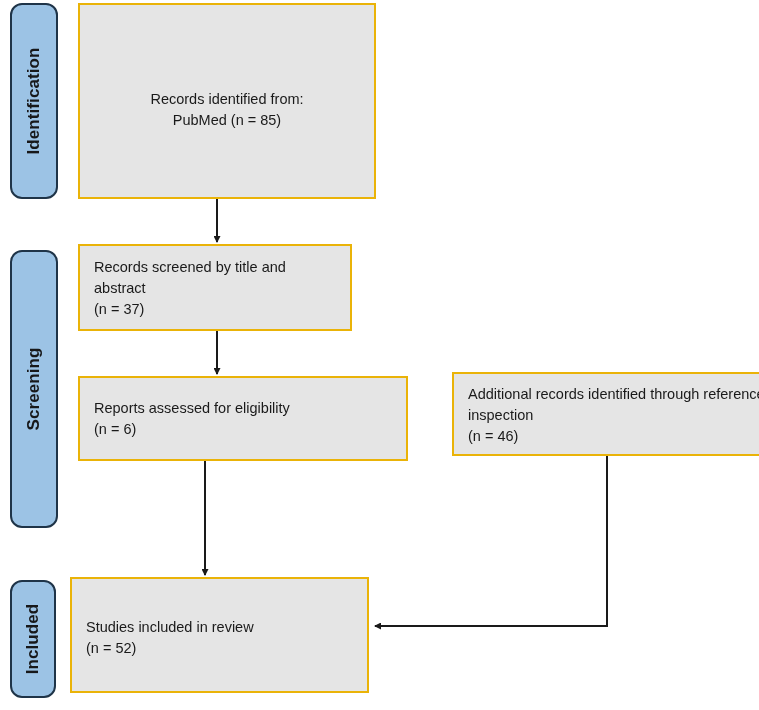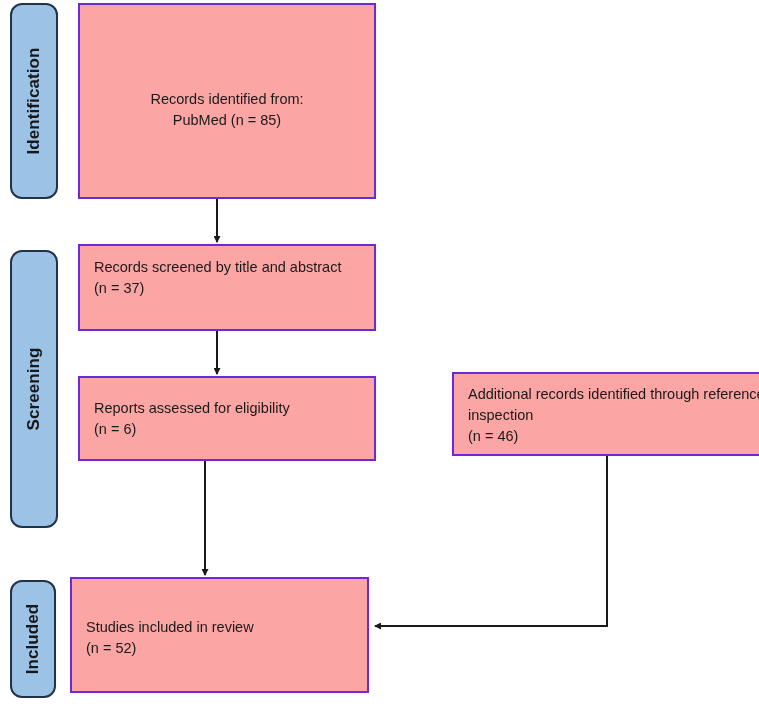--- a/index.html
+++ b/index.html
@@ -35,22 +35,22 @@
     white-space: nowrap;
     font-size: 17px;
     font-weight: bold;
     color: #17181a;
     letter-spacing: 0.1px;
   }
 
   
   .flow-box {
     position: absolute;
-    background: #fca5a5;
-    border: 2px solid #6d28d9;
+    background: #e5e5e5;
+    border: 2px solid #eab308;
     box-sizing: border-box;
   }
   .flow-box .box-text {
     position: absolute;
     font-size: 14.5px;
     line-height: 21px;
     color: #1a1a1a;
     white-space: pre-line;
   }
   .flow-box.align-center .box-text {
@@ -103,26 +103,26 @@
 
   <div class="stage-badge" style="left:10px; top:580px; width:46px; height:118px;">
     <span class="stage-label">Included</span>
   </div>
 
   <div class="flow-box align-center" style="left:78px; top:3px; width:298px; height:196px;">
     <div class="box-text" style="top:84px;">Records identified from:
 PubMed (n = 85)</div>
   </div>
 
-  <div class="flow-box align-left" style="left:78px; top:244px; width:298px; height:87px;">
+  <div class="flow-box align-left" style="left:78px; top:244px; width:274px; height:87px;">
     <div class="box-text" style="left:14px; right:10px; top:11px;">Records screened by title and abstract
 (n = 37)</div>
   </div>
 
-  <div class="flow-box align-left" style="left:78px; top:376px; width:298px; height:85px;">
+  <div class="flow-box align-left" style="left:78px; top:376px; width:330px; height:85px;">
     <div class="box-text" style="left:14px; right:10px; top:20px;">Reports assessed for eligibility
 (n = 6)</div>
   </div>
 
   <div class="flow-box align-left" style="left:452px; top:372px; width:330px; height:84px;">
     <div class="box-text" style="left:14px; right:8px; top:10px;">Additional records identified through reference inspection
 (n = 46)</div>
   </div>
 
   <div class="flow-box align-left" style="left:70px; top:577px; width:299px; height:116px;">

